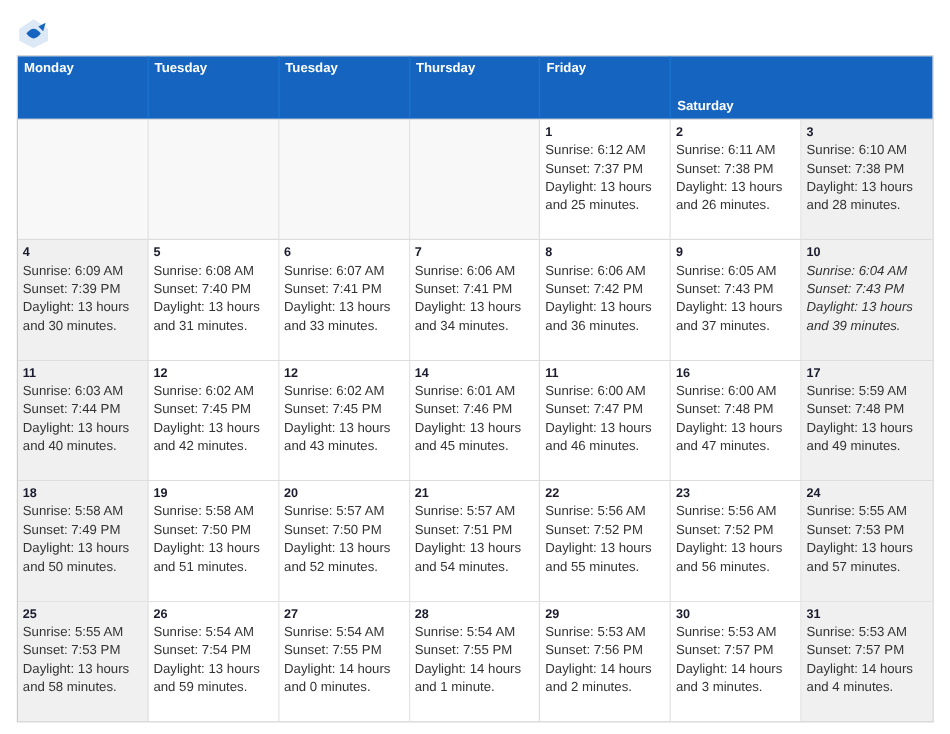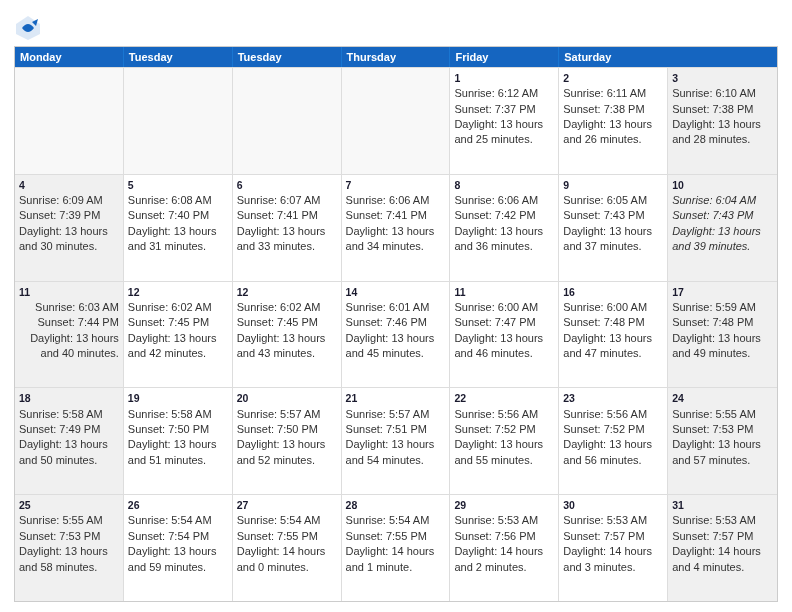--- a/index.html
+++ b/index.html
@@ -73,21 +73,21 @@
       background: #1565c0;
     }
     .cal-header-cell {
       color: #fff;
       font-size: 11px;
       font-weight: bold;
       padding: 4px 5px;
       text-align: left;
       border-right: 1px solid #1976d2;
     }
-    .cal-header-cell:last-child { border-right: none; }
+    .cal-header-cell:last-child { border-right: none; margin-top: 32px; }
     .cal-body {
       flex: 1;
       display: flex;
       flex-direction: column;
     }
     .cal-row {
       display: grid;
       grid-template-columns: repeat(7, 1fr);
       flex: 1;
       border-top: 1px solid #ddd;
@@ -224,21 +224,21 @@
             <span class="day-num">10</span>
             <div class="cell-info" style="white-space: pre-line; font-style: italic;">Sunrise: 6:04 AM
 Sunset: 7:43 PM
 Daylight: 13 hours
 and 39 minutes.</div>
           </div>
         </div>
         <div class="cal-row">
           <div class="cal-cell shaded">
             <span class="day-num">11</span>
-            <div class="cell-info" style="white-space: pre-line; text-align: right;">Sunrise: 6:03 AM
+            <div class="cell-info" style="white-space: pre-line;">Sunrise: 6:03 AM
 Sunset: 7:44 PM
 Daylight: 13 hours
 and 40 minutes.</div>
           </div>
           <div class="cal-cell">
             <span class="day-num">12</span>
             <div class="cell-info" style="white-space: pre-line;">Sunrise: 6:02 AM
 Sunset: 7:45 PM
 Daylight: 13 hours
 and 42 minutes.</div>

